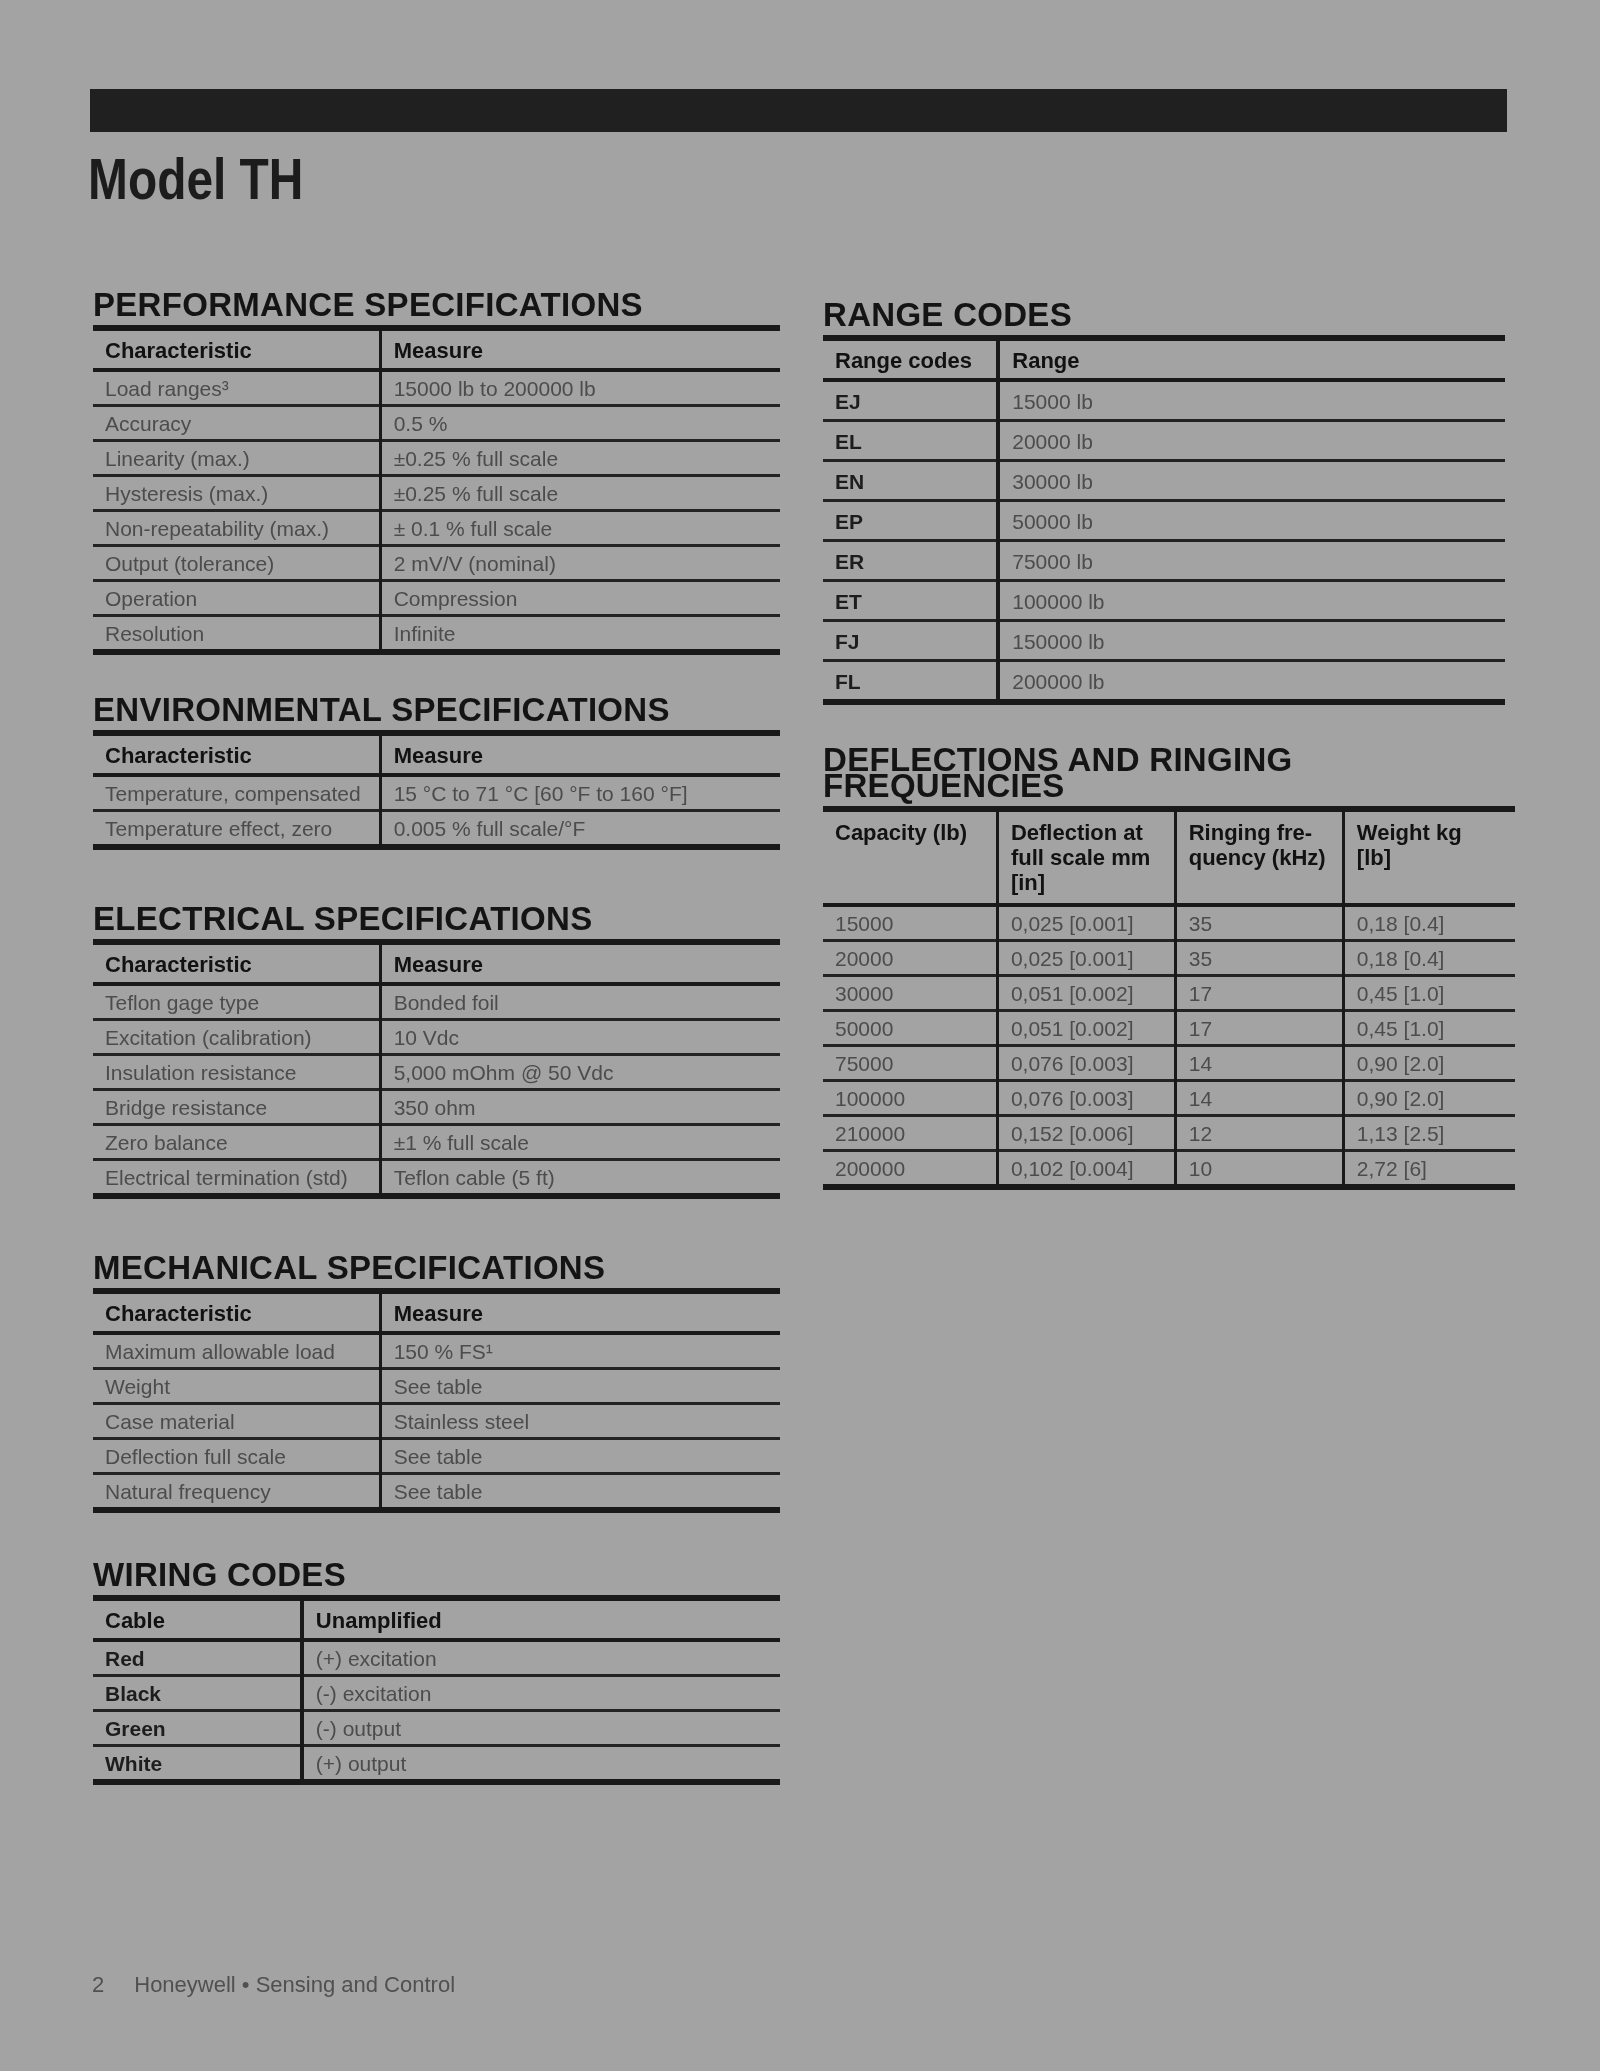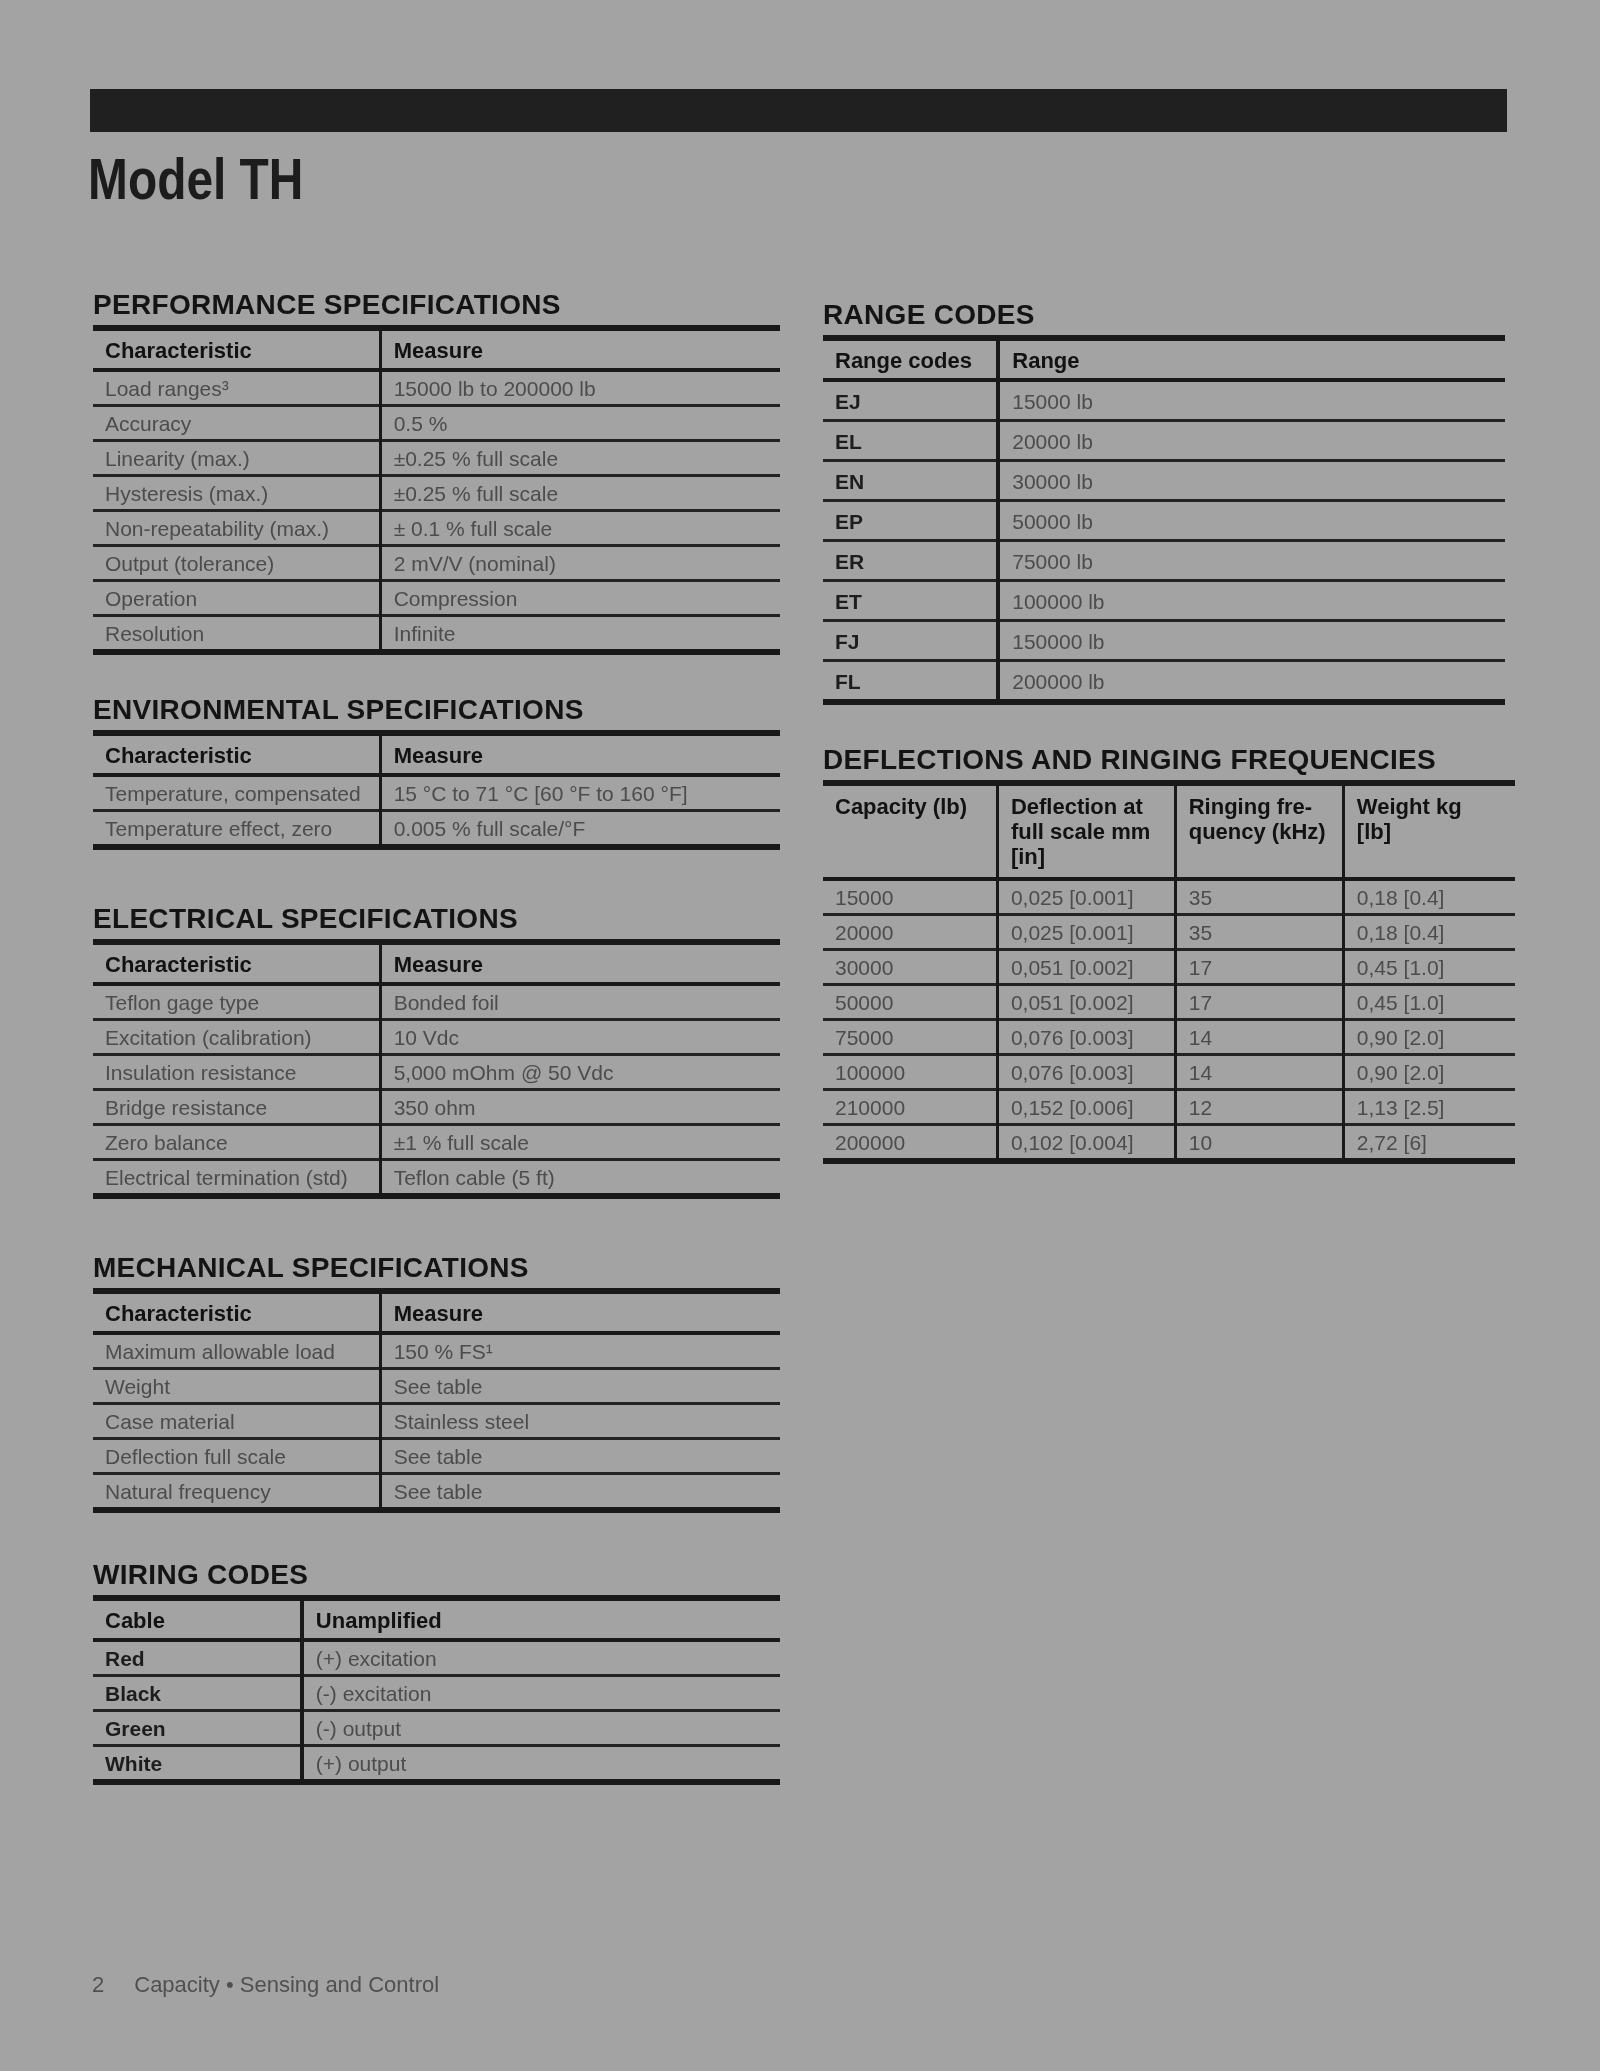--- a/index.html
+++ b/index.html
@@ -11,21 +11,21 @@
   .model-title {
     position:absolute; left:88px; top:146px; margin:0;
     font-size:57px; font-weight:bold; color:#1c1c1c; white-space:nowrap;
     transform:scaleX(0.84); transform-origin:0 0; letter-spacing:0;
   }
   .col { position:absolute; }
   .col-left  { left:93px;  top:292px; width:687px; }
   .col-right { left:823px; top:302px; width:692px; }
 
   .section-title {
-    margin:0 0 7px 0; font-size:28px; line-height:26px;
+    margin:0 0 7px 0; font-size:33px; line-height:26px;
     font-weight:bold; color:#141414; letter-spacing:0.3px;
   }
   table { border-collapse:collapse; table-layout:fixed;
           border-top:6px solid #191919; border-bottom:6px solid #191919; }
   th {
     text-align:left; font-size:22px; line-height:23px; color:#121212;
     padding:8px 12px 6px; border-bottom:4px solid #191919;
     white-space:pre-line; vertical-align:top; font-weight:bold;
   }
   td {
@@ -377,16 +377,16 @@
               <td class="vdiv">10</td>
               <td class="vdiv">2,72 [6]</td>
             </tr>
           </tbody>
         </table>
     </section>
 
   </div>
 
   <div class="footer">
-    <span>2</span><span class="brand">Capacity • Sensing and Control</span>
+    <span>2</span><span class="brand">Honeywell • Sensing and Control</span>
   </div>
 
 </div>
 
 </body></html>

